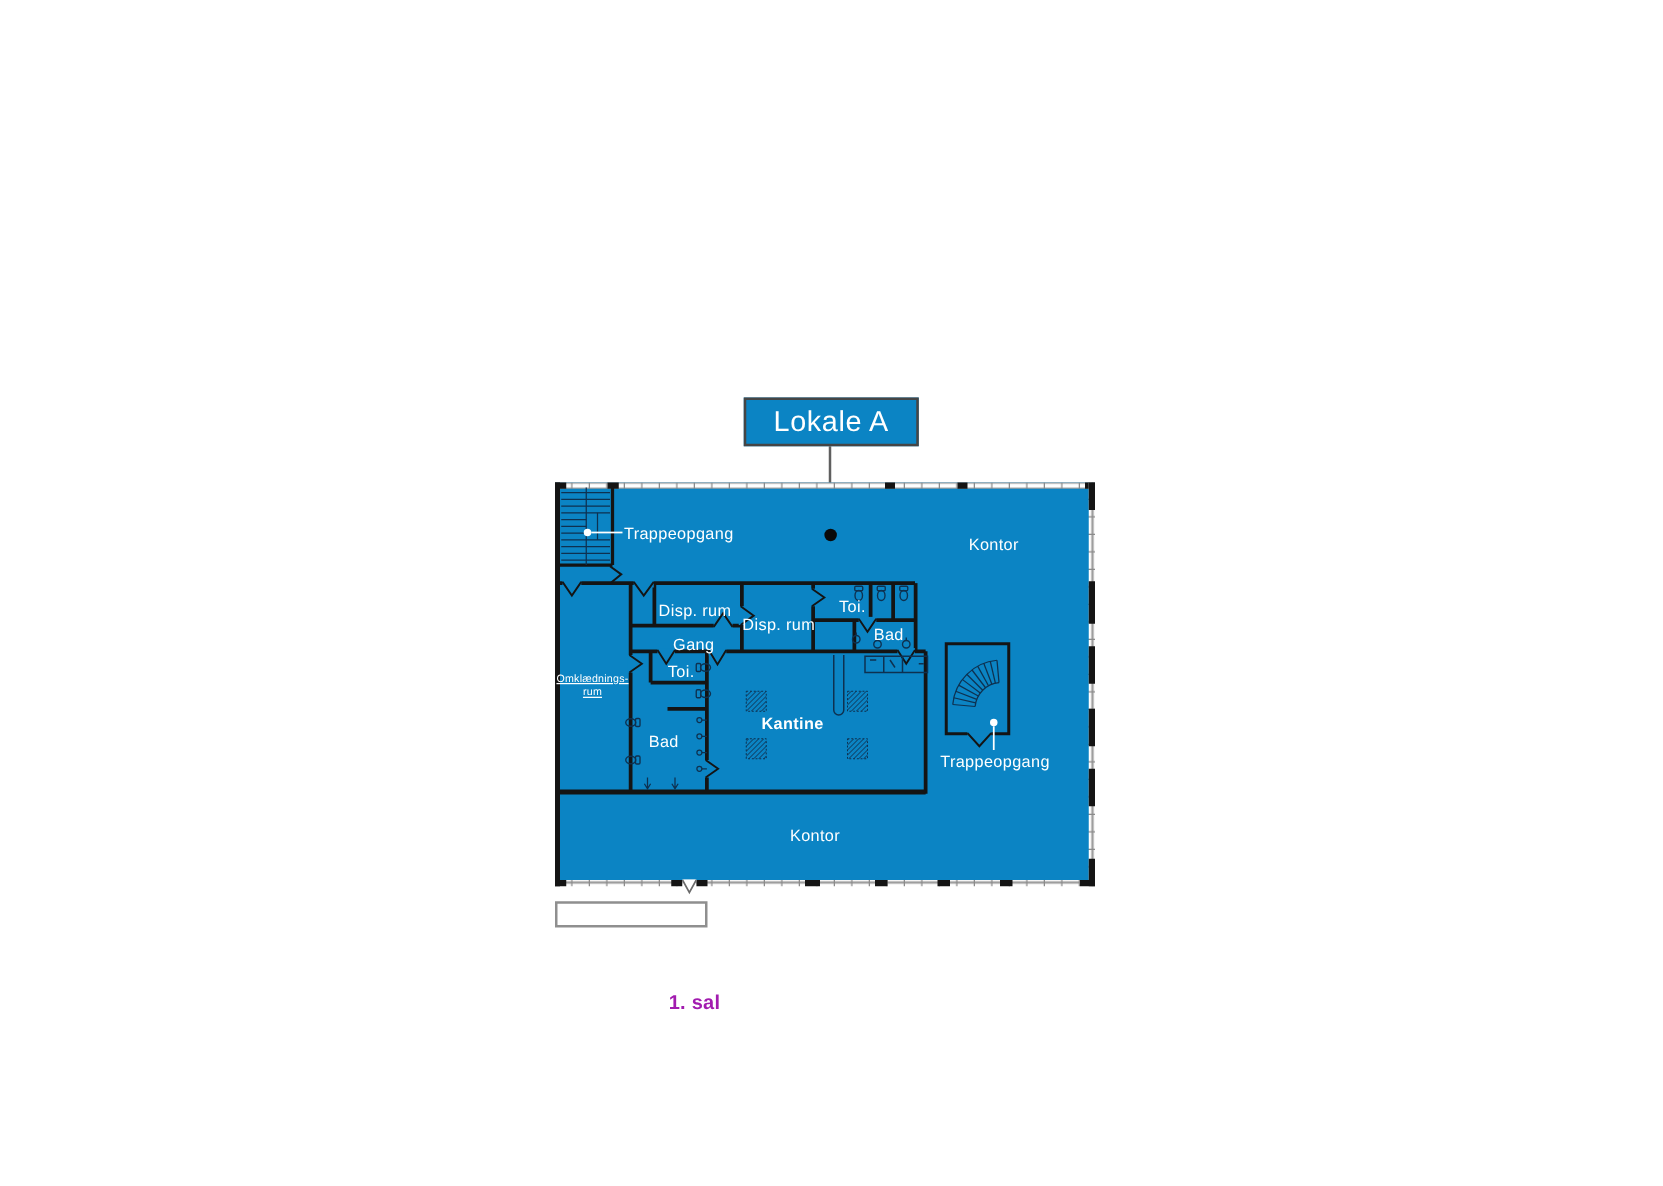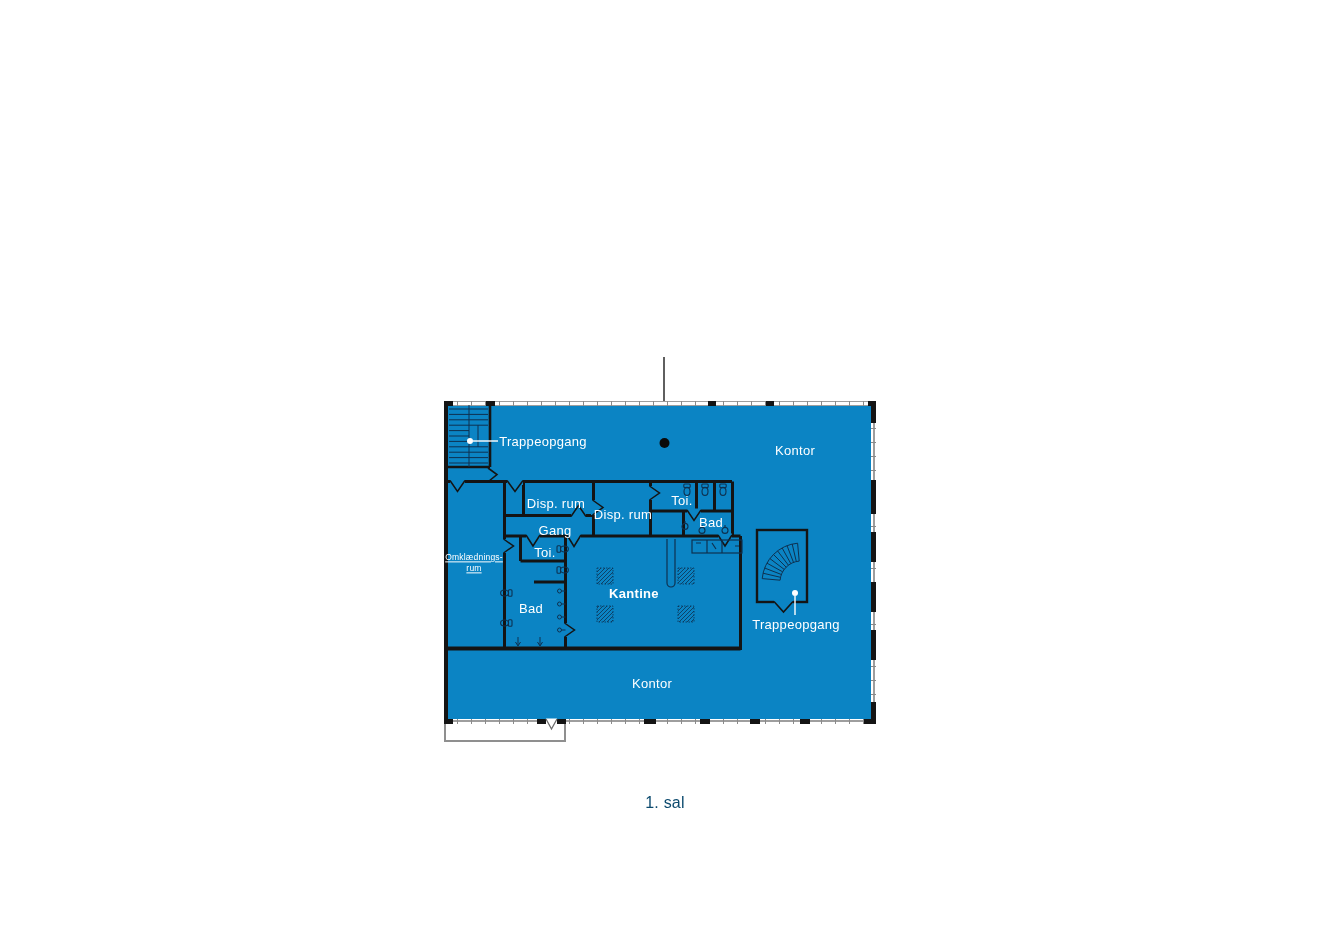--- a/index.html
+++ b/index.html
@@ -15,37 +15,40 @@
     color:#ffffff;font-size:23px;letter-spacing:.5px;cursor:default;
   }
   .leader-line{position:absolute;left:663px;top:357px;width:2px;height:80px;background:#5f5f5f;}
   .leader-dot{position:absolute;left:659px;top:435px;width:11px;height:11px;border-radius:50%;background:#0a0a0a;}
   
   .terrace{
     position:absolute;left:444px;top:721px;width:122px;height:21px;
     background:#ffffff;border:2px solid #8f8f8f;box-sizing:border-box;
   }
   
-  .plan{position:absolute;left:444px;top:401px;width:432px;height:323px;padding-left:46px;}
+  .plan{position:absolute;left:444px;top:386px;width:432px;height:323px;padding-left:46px;}
   .plan svg{position:absolute;left:0;top:0;overflow:visible;}
   .room-label{
     position:absolute;color:#ffffff;font-size:13px;letter-spacing:.3px;
     transform:translate(-50%,-50%);white-space:nowrap;text-align:center;line-height:1.25;
   }
   .room-label.small{font-size:8.5px;letter-spacing:.2px;}
   .caption{
-    position:absolute;left:535px;top:794px;width:260px;text-align:center;
-    color:#0c4a6e;font-size:16px;letter-spacing:.2px;
+    position:absolute;left:535px;top:794px;width:260px;text-align:left;
+    color:#a21caf;font-size:16px;letter-spacing:.2px;font-weight:bold;
   }
 </style>
 </head>
 <body>
 
 <div class="stage" style="--plan-blue:#0b84c4;">
 
+  <div class="lokale-box">
+    <span>Lokale A</span>
+  </div>
   <div class="leader-line"></div>
   <div class="leader-dot"></div>
 
   <div class="terrace"></div>
 
   <div class="plan">
     <svg width="432" height="332" viewBox="0 0 432 332">
       <defs>
         <pattern id="winH" width="14" height="5" patternUnits="userSpaceOnUse">
           <rect width="14" height="5" fill="#ffffff"></rect>

